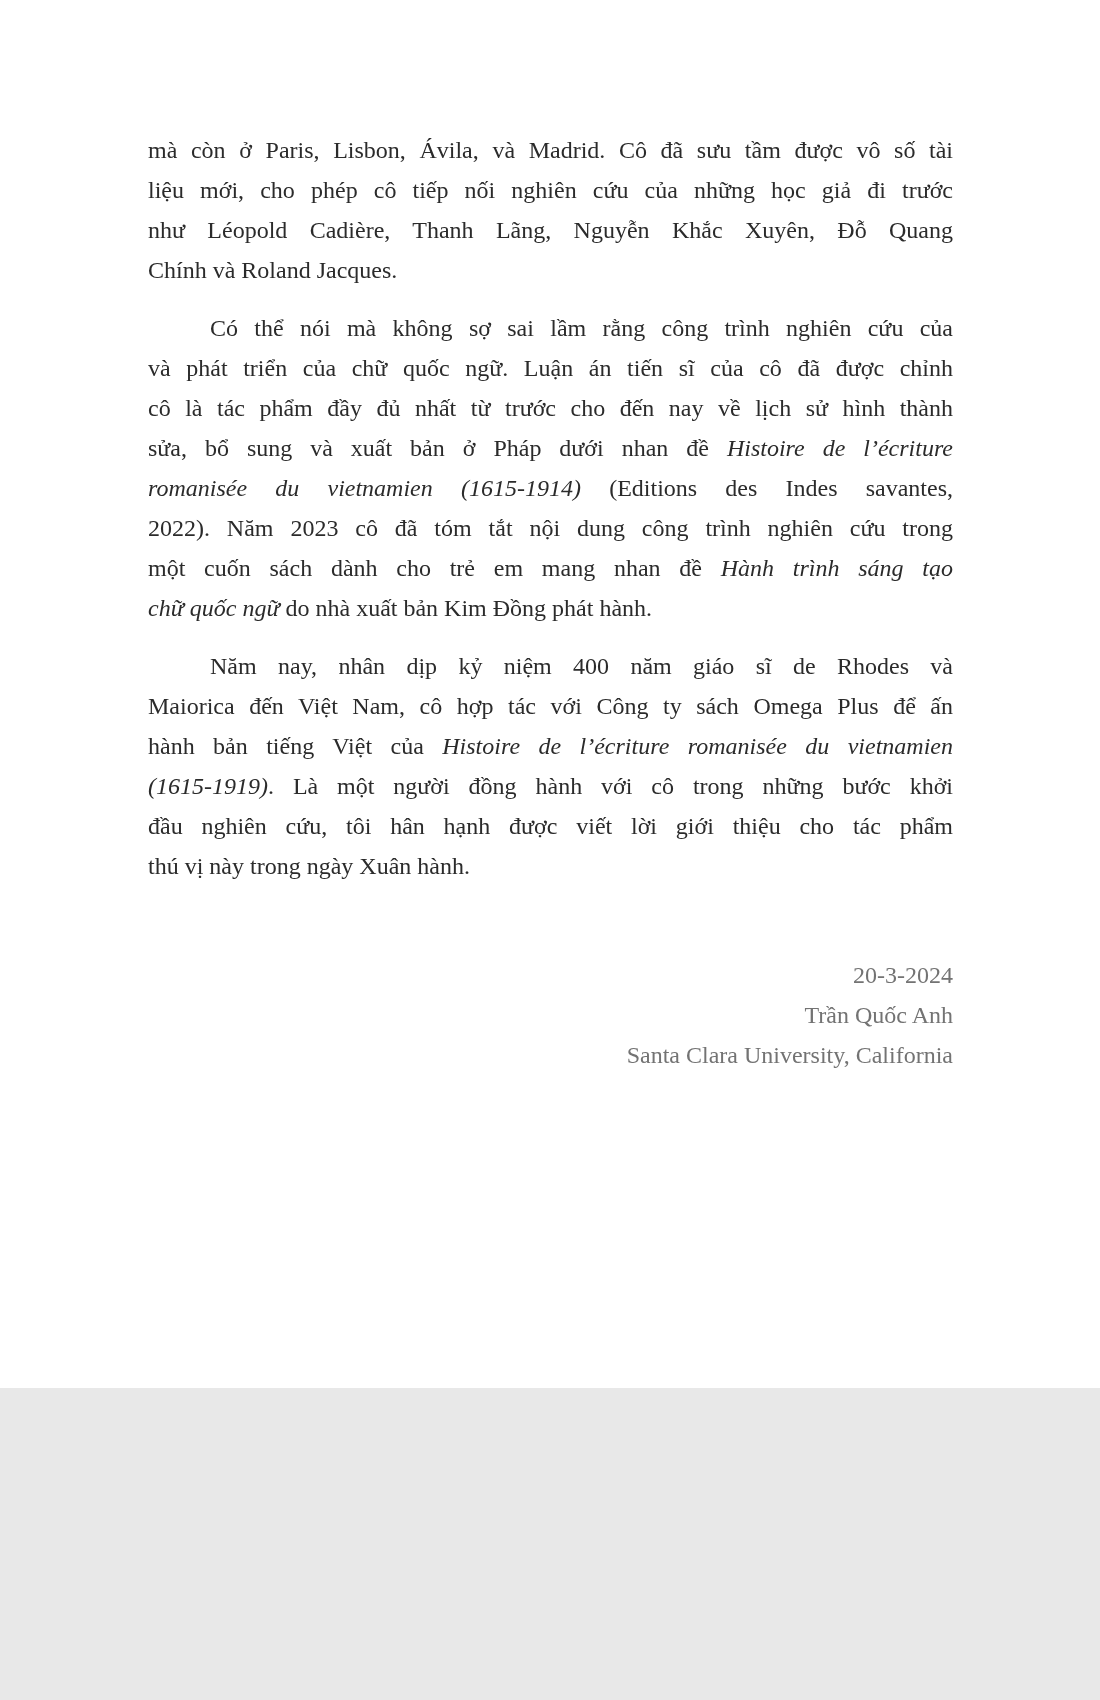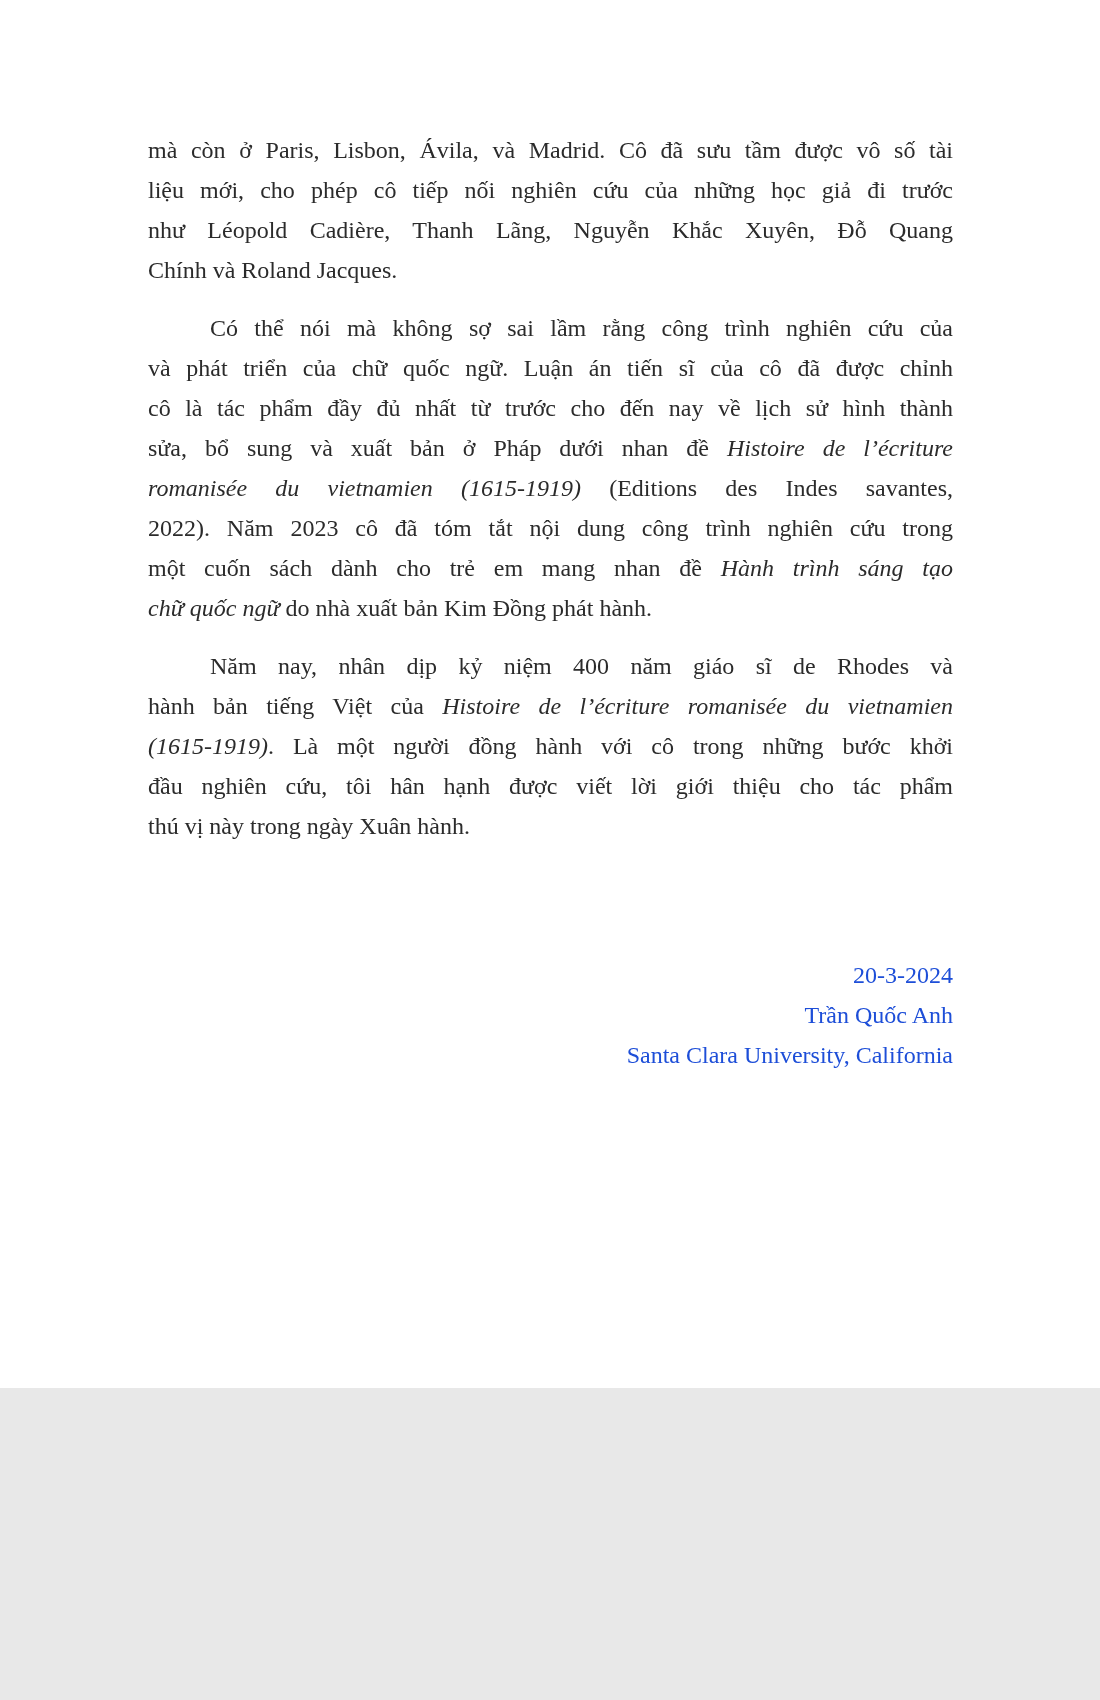--- a/index.html
+++ b/index.html
@@ -37,21 +37,21 @@
   }
   .line.indent { padding-left: 62px; }
   .it { font-style: italic; margin-top: 20px; }
   .signature {
     position: absolute;
     top: 955px;
     right: 147px;
     text-align: right;
     font-size: 24px;
     line-height: 40px;
-    color: #1d4ed8;
+    color: #737373;
   }
   .footer {
     position: absolute;
     left: 156px;
     top: 1512px;
     display: flex;
     align-items: center;
     font-family: "Liberation Sans", "DejaVu Sans", sans-serif;
     font-size: 24px;
     color: #3b3b3b;
@@ -78,27 +78,28 @@
         <div class="line"><span>mà còn ở Paris, Lisbon, Ávila, và Madrid. Cô đã sưu tầm được vô số tài</span></div>
         <div class="line"><span>liệu mới, cho phép cô tiếp nối nghiên cứu của những học giả đi trước</span></div>
         <div class="line"><span>như Léopold Cadière, Thanh Lãng, Nguyễn Khắc Xuyên, Đỗ Quang</span></div>
         <div class="line last"><span>Chính và Roland Jacques.</span></div>
       </div>
       <div class="para">
         <div class="line indent"><span>Có thể nói mà không sợ sai lầm rằng công trình nghiên cứu của</span></div>
         <div class="line"><span>và phát triển của chữ quốc ngữ. Luận án tiến sĩ của cô đã được chỉnh</span></div>
         <div class="line"><span>cô là tác phẩm đầy đủ nhất từ trước cho đến nay về lịch sử hình thành</span></div>
         <div class="line"><span>sửa, bổ sung và xuất bản ở Pháp dưới nhan đề </span><span class="it">Histoire de l’écriture</span></div>
-        <div class="line"><span class="it">romanisée du vietnamien (1615-1919)</span><span> (Editions des Indes savantes,</span></div>
+        <div class="line"><span class="it">romanisée du vietnamien (1615-1914)</span><span> (Editions des Indes savantes,</span></div>
         <div class="line"><span>2022). Năm 2023 cô đã tóm tắt nội dung công trình nghiên cứu trong</span></div>
         <div class="line"><span>một cuốn sách dành cho trẻ em mang nhan đề </span><span class="it">Hành trình sáng tạo</span></div>
         <div class="line last"><span class="it">chữ quốc ngữ</span><span> do nhà xuất bản Kim Đồng phát hành.</span></div>
       </div>
       <div class="para">
         <div class="line indent"><span>Năm nay, nhân dịp kỷ niệm 400 năm giáo sĩ de Rhodes và</span></div>
+        <div class="line"><span>Maiorica đến Việt Nam, cô hợp tác với Công ty sách Omega Plus để ấn</span></div>
         <div class="line"><span>hành bản tiếng Việt của </span><span class="it">Histoire de l’écriture romanisée du vietnamien</span></div>
         <div class="line"><span class="it">(1615-1919)</span><span>. Là một người đồng hành với cô trong những bước khởi</span></div>
         <div class="line"><span>đầu nghiên cứu, tôi hân hạnh được viết lời giới thiệu cho tác phẩm</span></div>
         <div class="line last"><span>thú vị này trong ngày Xuân hành.</span></div>
       </div>
     </div>
 
   <div class="signature">
     <div>20-3-2024</div>
     <div>Trần Quốc Anh</div>

